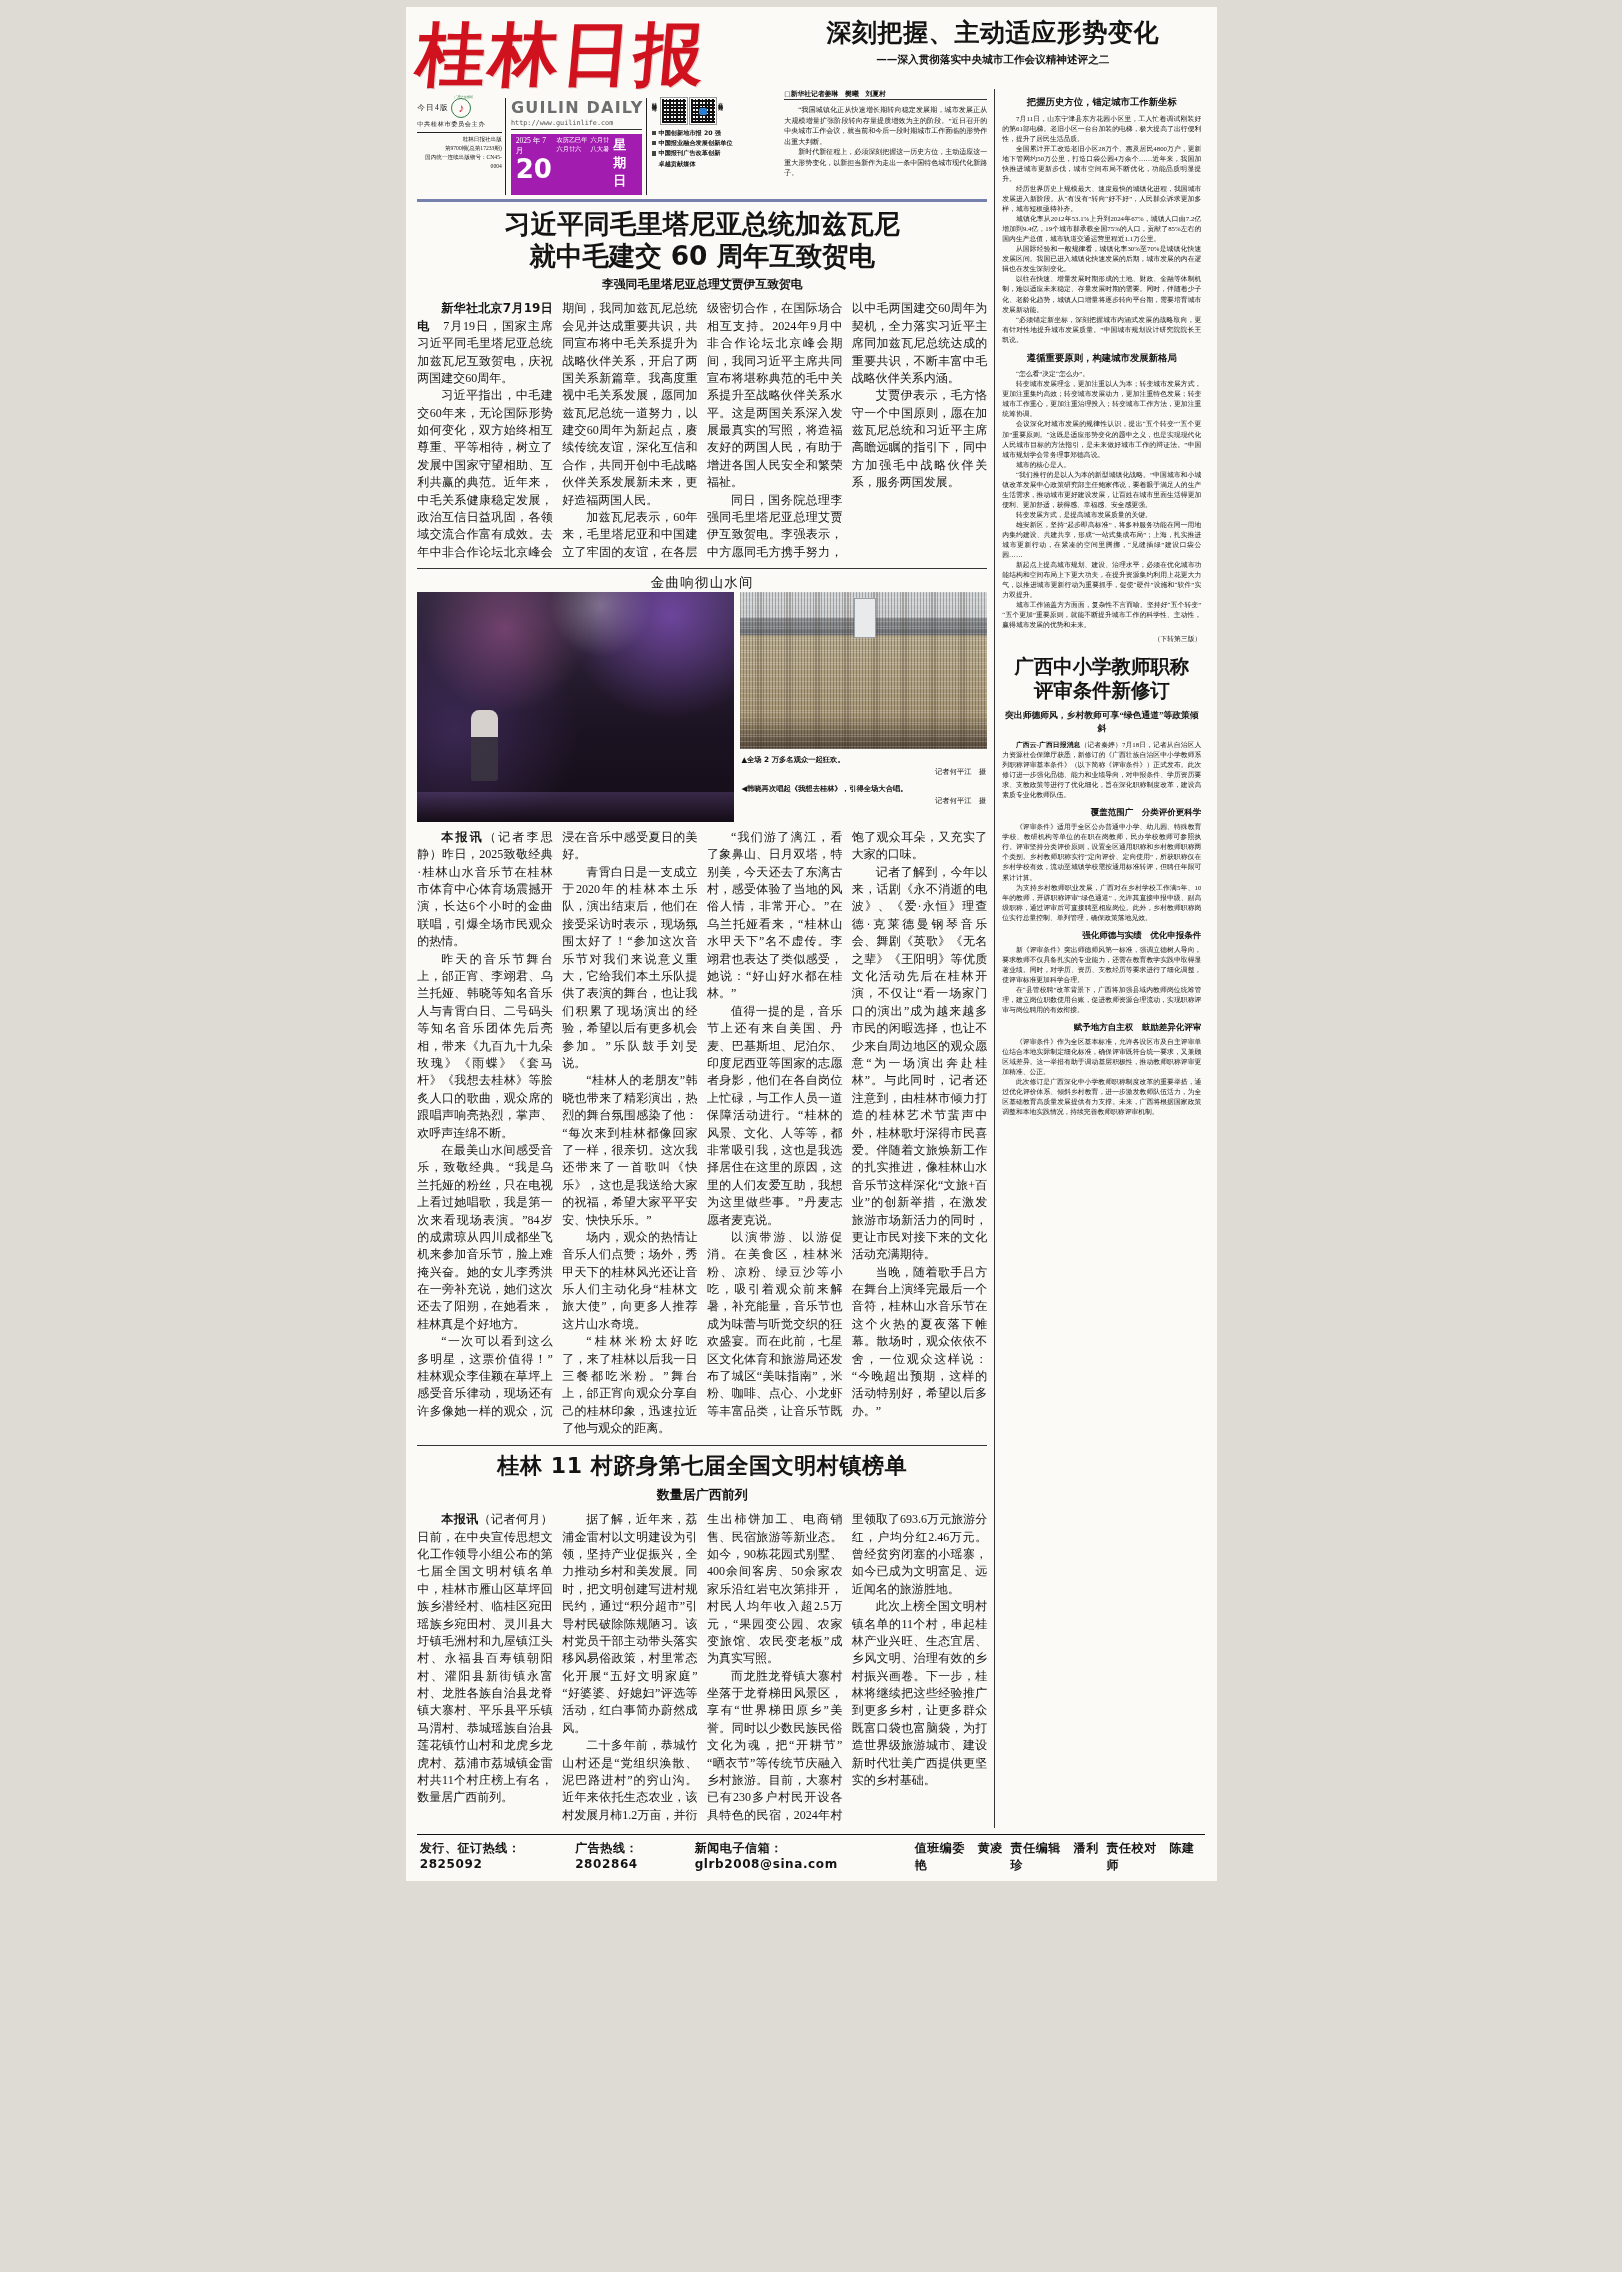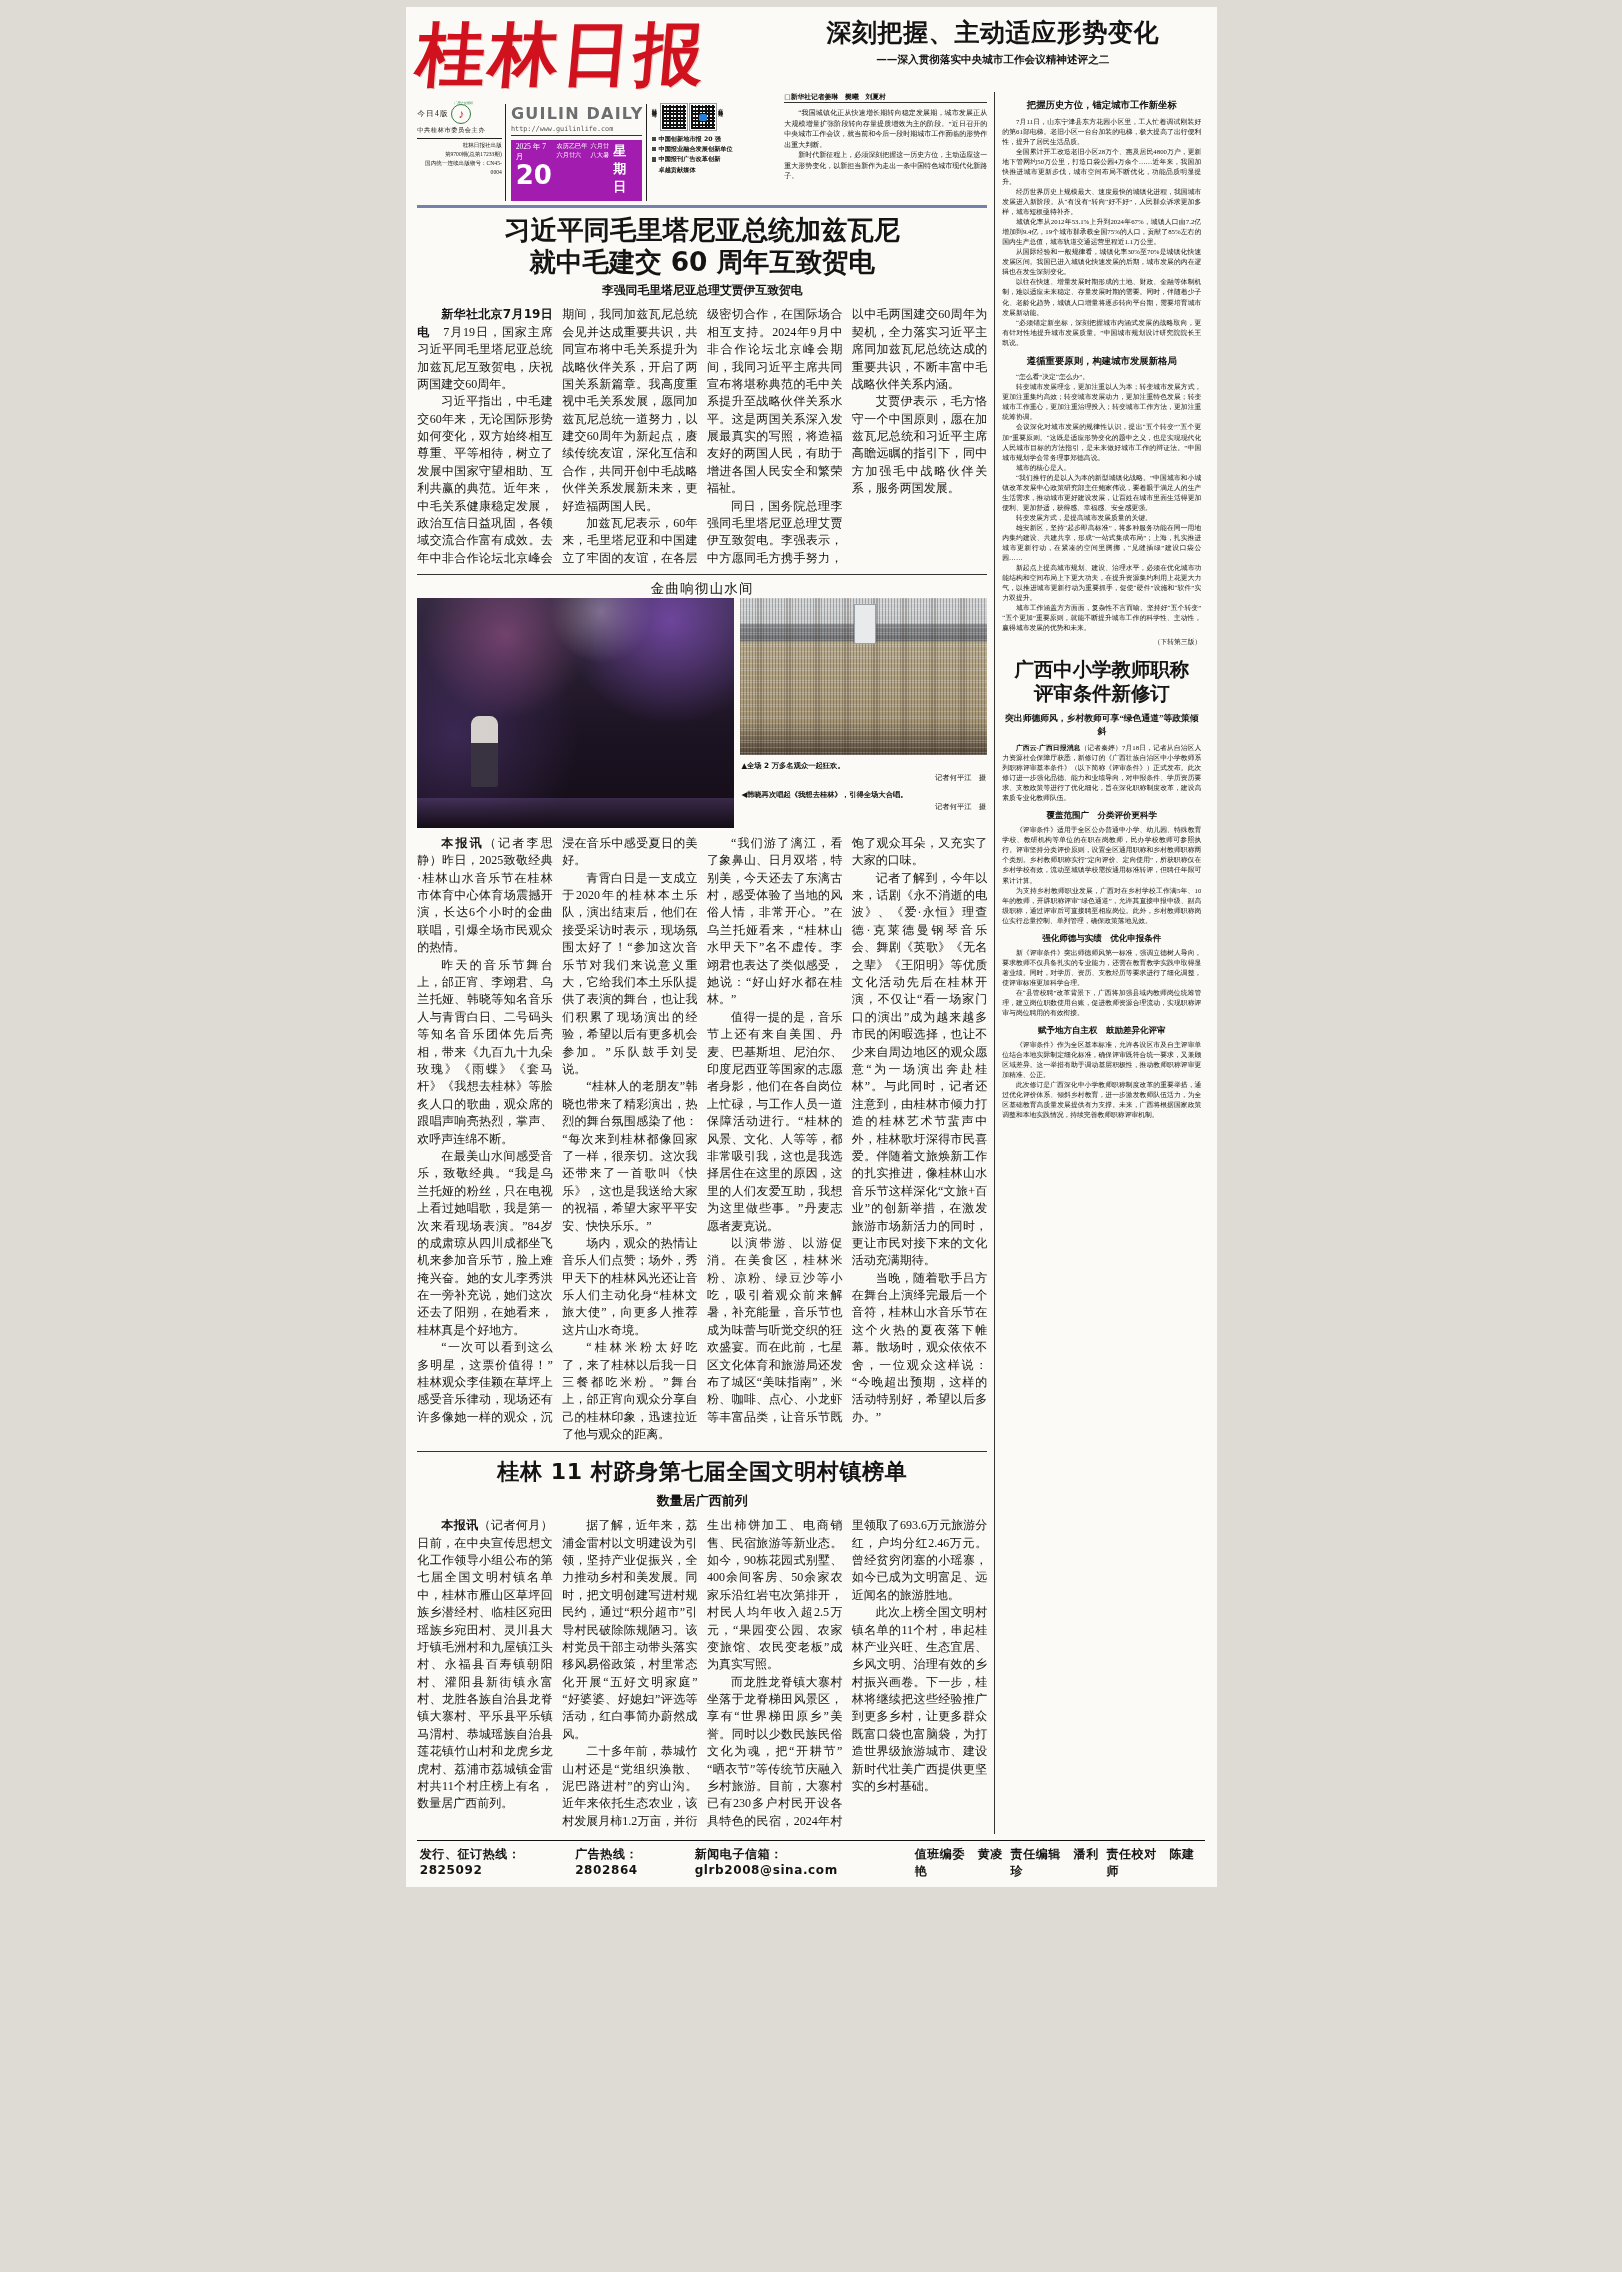--- a/index.html
+++ b/index.html
@@ -3,21 +3,21 @@
 <meta charset="utf-8">
 <style>
   * { box-sizing: border-box; }
   body { background:#dedbd4; margin:0; padding:7px 0; font-family:"Liberation Serif","DejaVu Serif",serif; color:#141414; }
   .page { width:811px; margin:0 auto; background:#fbfaf6; padding:8.2px 11.8px 0; }
   .grid { display:grid; grid-template-columns:360px 203px 207px; column-gap:7px; }
 
   
   .masthead { grid-column:1; grid-row:1 / 3; display:flex; flex-direction:column; }
   .brand { color:#d0121f; font-family:"DejaVu Serif",serif; font-weight:bold; font-size:69px; line-height:1.12; letter-spacing:3.5px; transform:skewX(-5deg); text-shadow:1.2px 1.2px 0 rgba(120,20,20,.18); white-space:nowrap; }
-  .mast-row { display:flex; margin-top:12px; flex:1; }
+  .mast-row { display:flex; margin-top:6px; flex:1; }
   .mast-left { width:89px; padding-right:3.5px; border-right:0.6px solid #222; font-size:5.9px; display:flex; flex-direction:column; }
   .edition-row { display:flex; align-items:center; gap:2.4px; }
   .edition { font-size:7.6px; letter-spacing:1.2px; }
   .seal { width:20px; height:20px; border:1.2px solid #2e7d44; border-radius:50%; color:#c2182b; font-size:11.8px; font-style:italic; display:flex; align-items:center; justify-content:center; position:relative; }
   .seal-label { font-size:3.5px; color:#2e7d44; position:absolute; top:-4.1px; left:1.2px; white-space:nowrap; transform:scale(.9); }
   .organizer { margin-top:1.8px; font-size:6.2px; letter-spacing:0.6px; }
   .pub-box { border-top:0.6px solid #222; margin-top:2.4px; padding-top:2.4px; font-size:5.6px; line-height:1.6; text-align:right; }
   .mast-center { width:141px; padding:0 4.7px; border-right:0.6px solid #222; }
   .daily-en { color:#6d6e70; font-family:"DejaVu Sans","Liberation Sans",sans-serif; font-weight:bold; font-size:16px; letter-spacing:1.2px; white-space:nowrap; }
   .daily-url { color:#555; font-family:"DejaVu Sans Mono","Liberation Mono",monospace; font-size:6.8px; border-bottom:0.6px solid #333; padding:1.2px 0 2.4px; }
@@ -47,21 +47,21 @@
   .intro-block { grid-column:2; grid-row:2; font-size:7px; line-height:1.5; }
   .byline { font-size:6.8px; font-weight:bold; border-bottom:0.6px solid #333; padding-bottom:0; margin-bottom:4.7px; font-family:"DejaVu Sans",sans-serif; }
   p.para { margin:0; text-indent:2em; text-align:justify; }
 
   
   .rail { grid-column:3; grid-row:2 / 6; border-left:0.6px solid #333; padding-left:7px; font-size:6.8px; line-height:1.48; overflow:hidden; }
   .rail-sec-head { text-align:center; font-family:"DejaVu Sans",sans-serif; font-weight:bold; font-size:9.4px; margin:5.9px 0 4.7px; }
   .continued { text-align:right; font-size:6.8px; margin:3.5px 0 10.6px; }
   .teacher-headline { text-align:center; font-family:"DejaVu Sans",sans-serif; font-weight:bold; font-size:19.4px; line-height:1.25; margin-top:4.7px; }
   .teacher-sub { text-align:center; font-weight:bold; font-size:8.8px; line-height:1.5; margin:5.9px 0 4.7px; }
-  .teacher-sec { text-align:center; font-family:"DejaVu Sans",sans-serif; font-weight:bold; font-size:8.5px; margin:5.9px 0 3.5px; }
+  .teacher-sec { text-align:right; font-family:"DejaVu Sans",sans-serif; font-weight:bold; font-size:8.5px; margin:5.9px 0 3.5px; }
 
   
   .xi-section { grid-column:1 / 3; grid-row:3; border-top:3.5px solid #7581ac; margin-top:4.7px; padding-top:5.9px; }
   .xi-headline { text-align:center; font-family:"DejaVu Sans","Liberation Sans",sans-serif; font-weight:bold; font-size:26.4px; line-height:1.2; }
   .xi-sub { text-align:center; font-weight:bold; font-size:11.8px; margin:5.9px 0 7px; font-family:"DejaVu Sans",sans-serif; }
   .cols-4 { columns:4; column-gap:9.4px; font-size:12px; line-height:1.45; text-align:justify; }
   .cols-4 p { margin:0; text-indent:2em; }
   b.dateline { font-family:"DejaVu Sans",sans-serif; }
 
   

